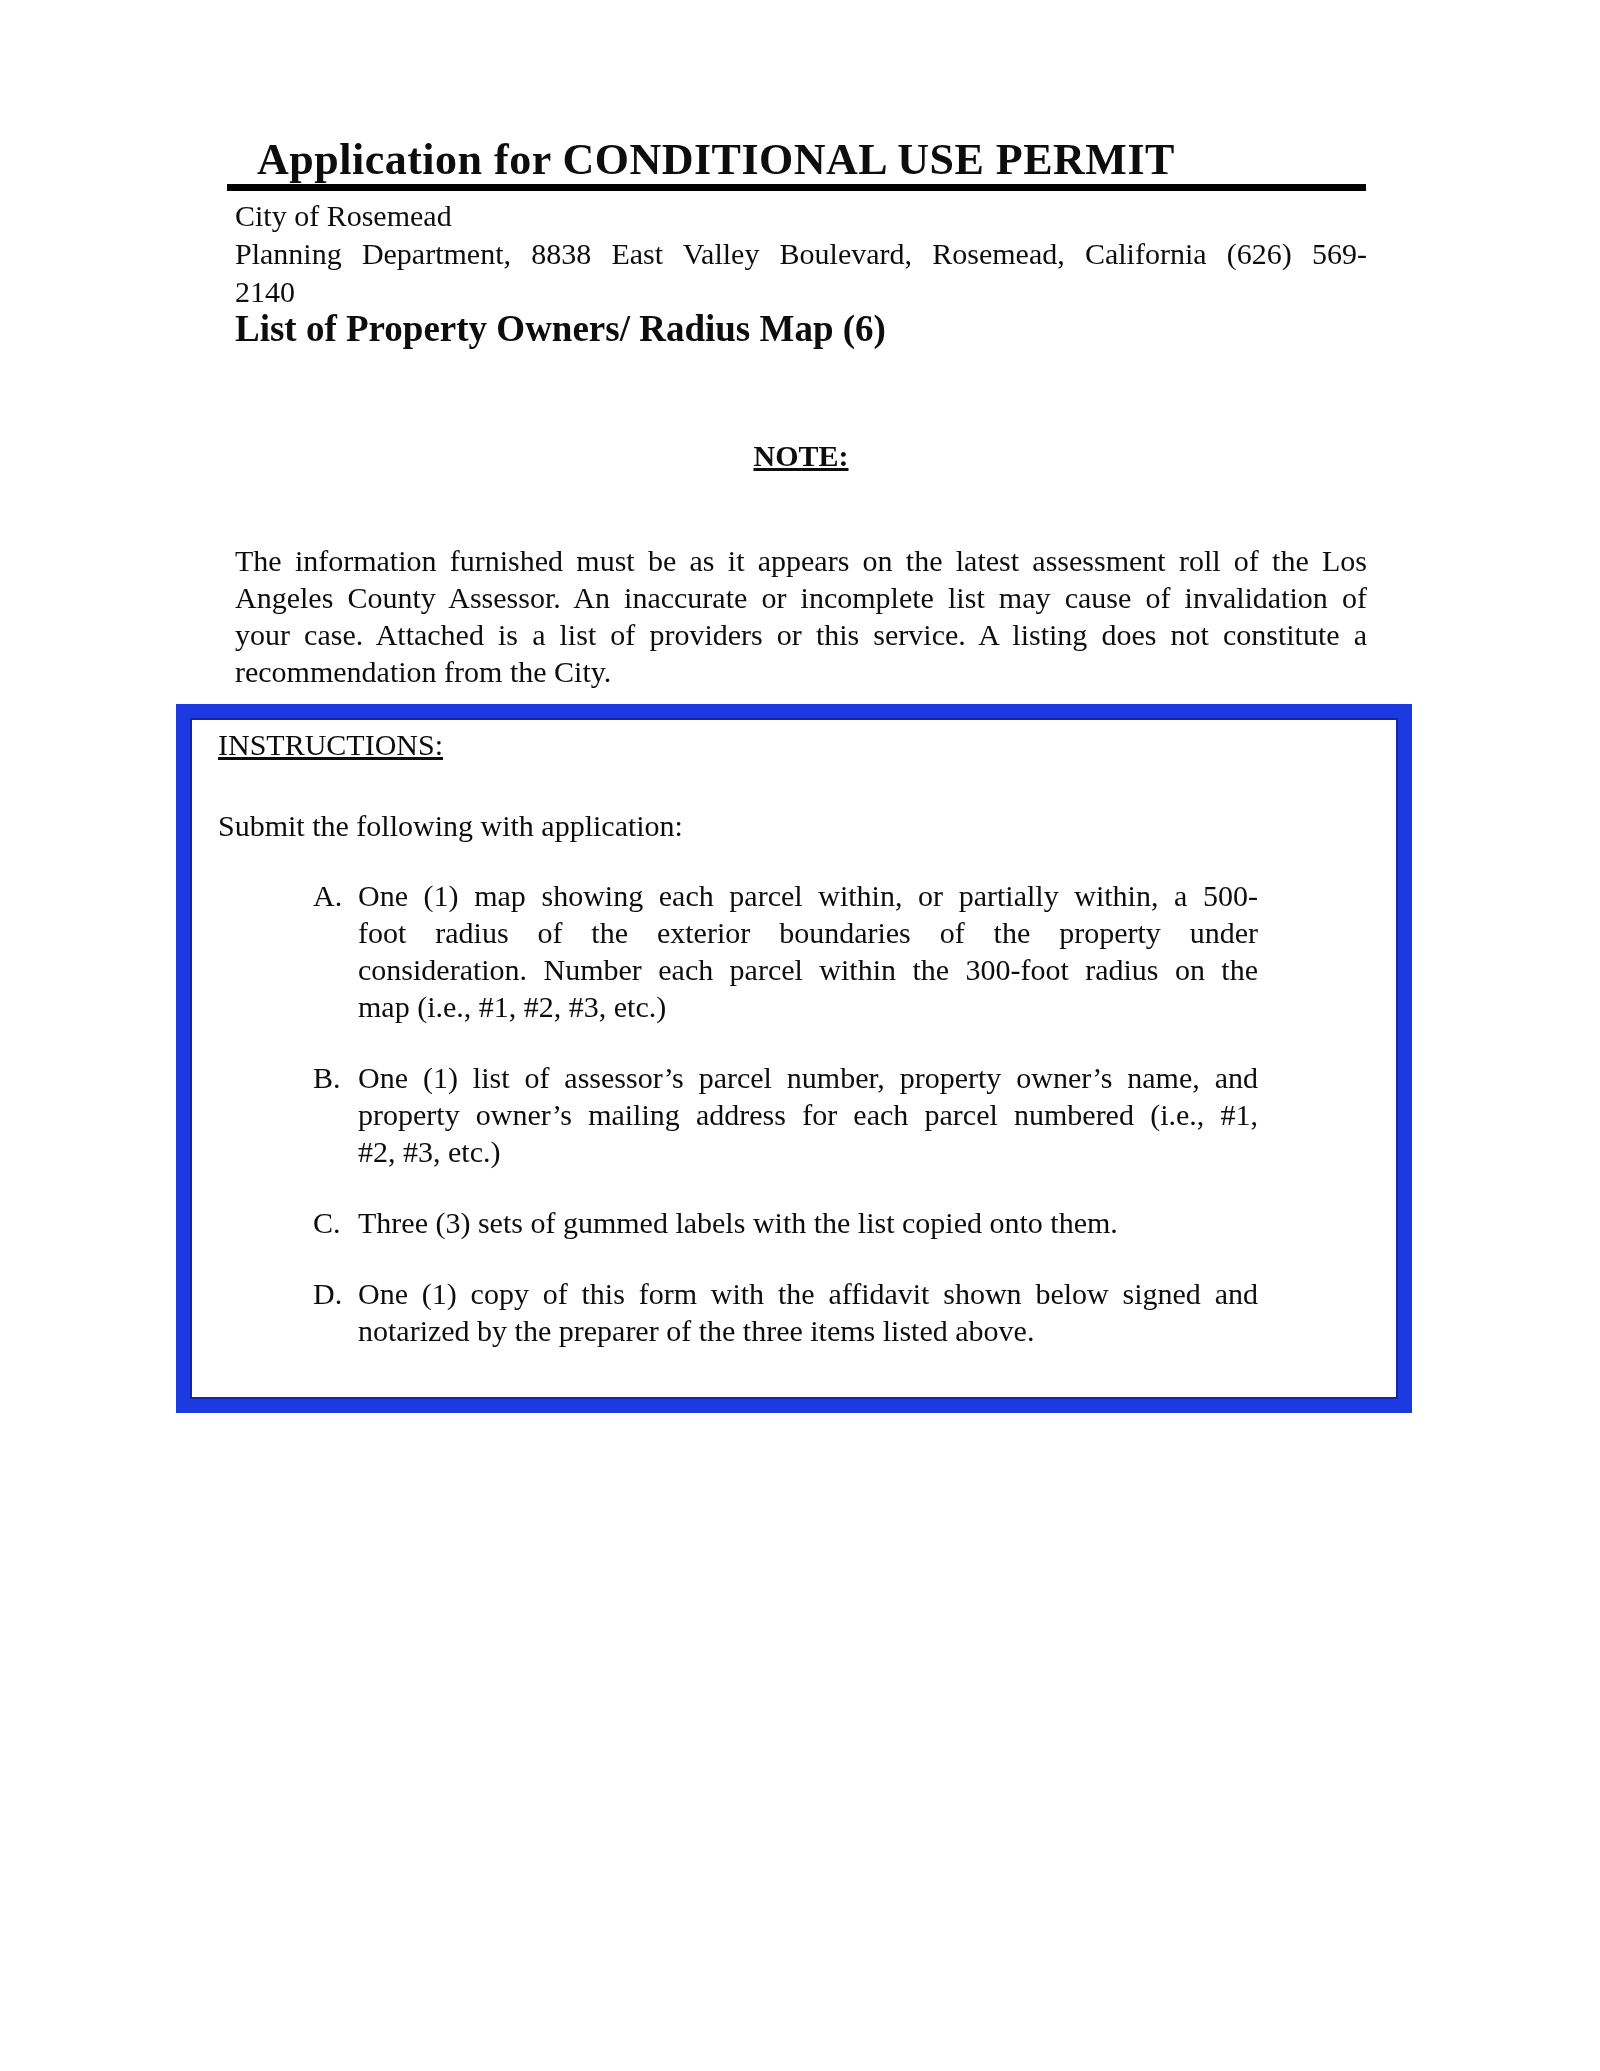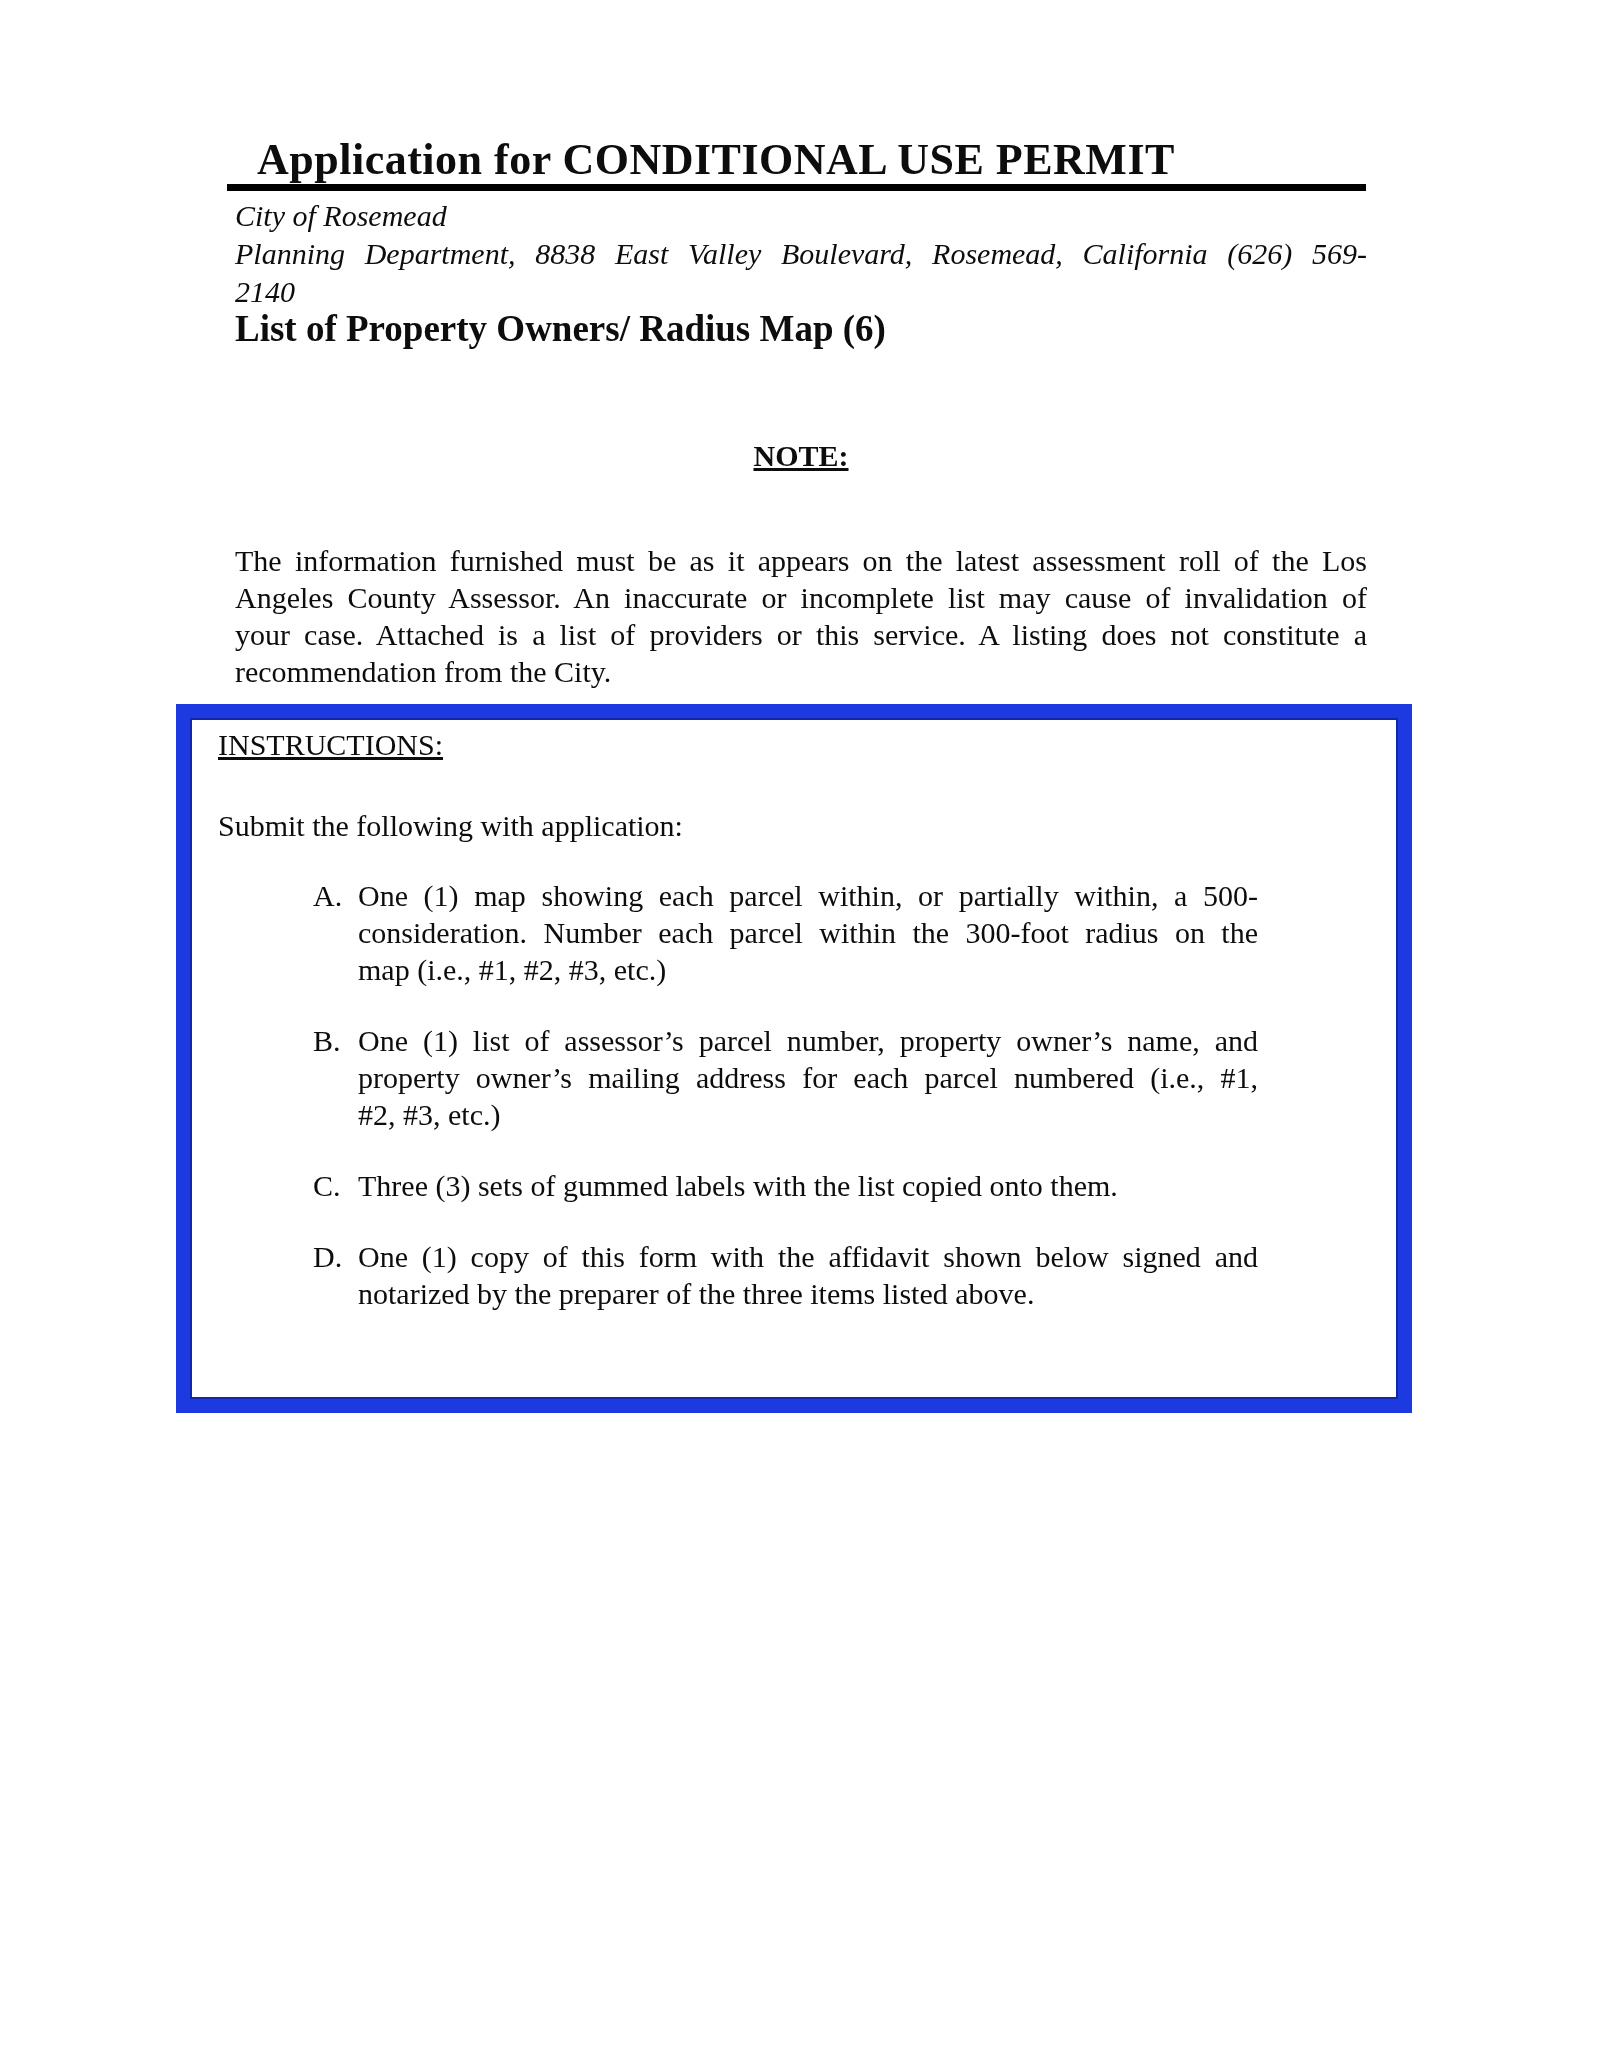--- a/index.html
+++ b/index.html
@@ -19,21 +19,21 @@
     margin-top:136px;margin-left:-8px;width:1139px;
     border-bottom:7px solid #000;padding-bottom:0;
   }
   .title-rule h1{
     margin:0;padding:0 0 0 30px;
     font-size:44px;line-height:48px;font-weight:700;
     letter-spacing:0.5px;white-space:nowrap;
   }
 
   
-  .agency{margin-top:6px;font-style:italic;}
+  .agency{margin-top:6px;}
   .agency .line{line-height:38px;}
   .jl{text-align:justify;text-align-last:justify;}
   .ll{text-align:left;text-align-last:left;}
   .subtitle{
     margin-top:-4px;font-size:37px;line-height:44px;font-weight:700;
   }
 
   
   .note-head{margin-top:86px;text-align:center;font-weight:700;}
   .note-head span{text-decoration:underline;}
@@ -88,20 +88,21 @@
     <div class="ibox" style="border-color: rgb(29, 58, 224); padding-left: 28px;">
       <div class="ibox-head">INSTRUCTIONS:</div>
       <div class="submit-line">Submit the following with application:</div>
 
       <div class="items">
 
         <div class="item">
           <div class="item-label">A.</div>
           <div class="item-text">
             <div class="jl">One (1) map showing each parcel within, or partially within, a 500-</div>
+            <div class="jl">foot radius of the exterior boundaries of the property under</div>
             <div class="jl">consideration.   Number each parcel within the 300-foot radius on the</div>
             <div class="ll">map (i.e., #1, #2, #3, etc.)</div>
           </div>
         </div>
 
         <div class="item">
           <div class="item-label">B.</div>
           <div class="item-text">
             <div class="jl">One (1) list of assessor’s parcel number, property owner’s name, and</div>
             <div class="jl">property owner’s mailing address for each parcel numbered (i.e., #1,</div>

